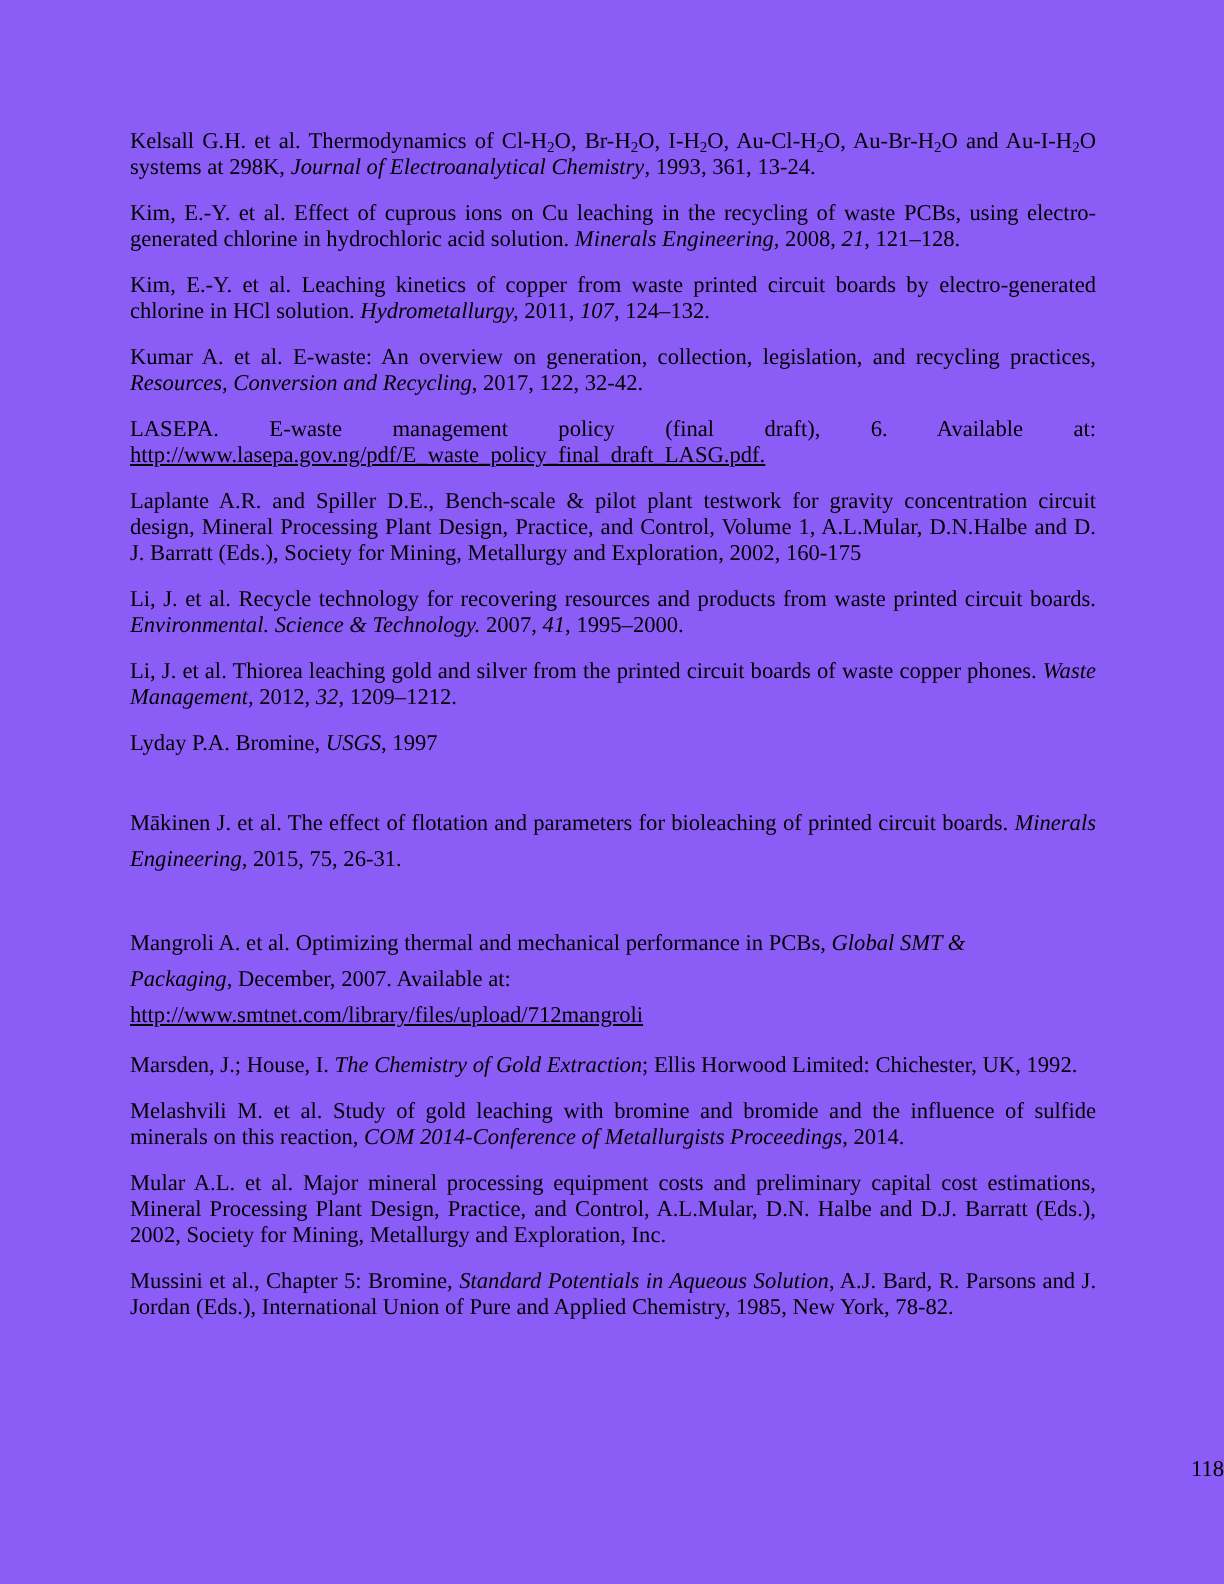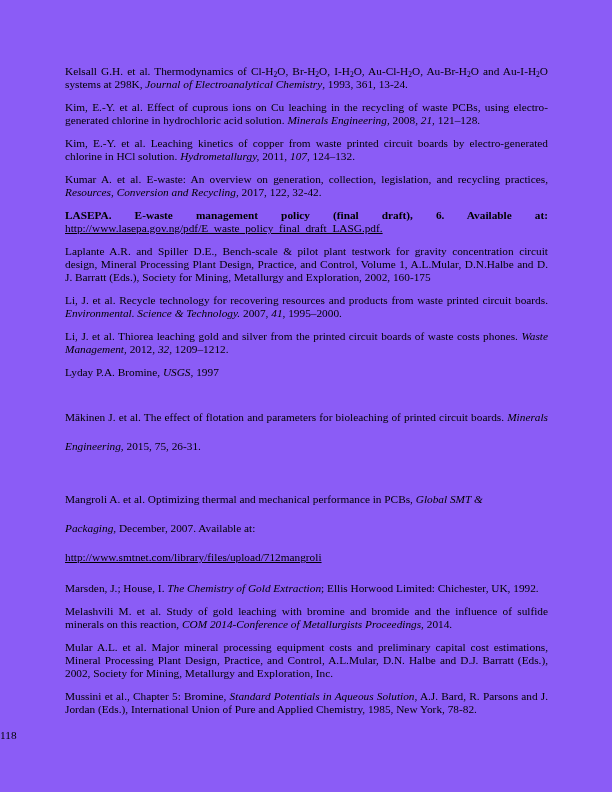--- a/index.html
+++ b/index.html
@@ -25,47 +25,46 @@
     left: 65px;
     top: 65px;
     width: 483px;
     font-size: 11.3px;
     line-height: 13px;
   }
   .ref {
     margin: 0 0 10px 0;
   }
   .ref.wide {
-    line-height: 29px;
+    line-height: 18px;
     margin-top: 24px;
   }
   .ref.justify .ref-line {
     text-align: justify;
   }
   .ref-line.stretch {
     text-align: justify;
     text-align-last: justify;
-    font-weight: bold;
   }
   .sub {
     font-size: 7.5px;
     line-height: 0;
     position: relative;
     top: 2px;
   }
   .url {
     text-decoration: underline;
     font-family: Liberation Serif, serif;
   }
   .page-number {
     position: absolute;
     bottom: 50px;
     left: 0;
     width: 100%;
-    text-align: left;
+    text-align: right;
     font-size: 11.3px;
     line-height: 13px;
   }
 </style>
 </head>
 <body>
 
 <div class="page">
   <div class="refs" id="refs">
       <div class="ref justify">
@@ -84,21 +83,21 @@
         <div class="ref-line stretch"><span>LASEPA. E-waste management policy (final draft), 6. Available at:</span></div>
         <div class="ref-line"><span class="url">http://www.lasepa.gov.ng/pdf/E_waste_policy_final_draft_LASG.pdf.</span></div>
       </div>
       <div class="ref justify">
         <div class="ref-line"><span>Laplante A.R. and Spiller D.E., Bench-scale &amp; pilot plant testwork for gravity concentration circuit design, Mineral Processing Plant Design, Practice, and Control, Volume 1, A.L.Mular, D.N.Halbe and D. J. Barratt (Eds.), Society for Mining, Metallurgy and Exploration, 2002, 160-175</span></div>
       </div>
       <div class="ref justify">
         <div class="ref-line"><span>Li, J. et al. Recycle technology for recovering resources and products from waste printed circuit boards. </span><i>Environmental. Science &amp; Technology.</i><span> 2007, </span><i>41</i><span>, 1995–2000.</span></div>
       </div>
       <div class="ref justify">
-        <div class="ref-line"><span>Li, J. et al. Thiorea leaching gold and silver from the printed circuit boards of waste costs phones. </span><i>Waste Management,</i><span> 2012, </span><i>32</i><span>, 1209–1212.</span></div>
+        <div class="ref-line"><span>Li, J. et al. Thiorea leaching gold and silver from the printed circuit boards of waste copper phones. </span><i>Waste Management,</i><span> 2012, </span><i>32</i><span>, 1209–1212.</span></div>
       </div>
       <div class="ref justify">
         <div class="ref-line"><span>Lyday P.A. Bromine, </span><i>USGS</i><span>, 1997</span></div>
       </div>
       <div class="ref wide justify">
         <div class="ref-line"><span>Mākinen J. et al. The effect of flotation and parameters for bioleaching of printed circuit boards. </span><i>Minerals Engineering,</i><span> 2015, 75, 26-31.</span></div>
       </div>
       <div class="ref wide">
         <div class="ref-line"><span>Mangroli A. et al. Optimizing thermal and mechanical performance in PCBs, </span><i>Global SMT &amp;</i></div>
         <div class="ref-line"><i>Packaging</i><span>, December, 2007. Available at:</span></div>

